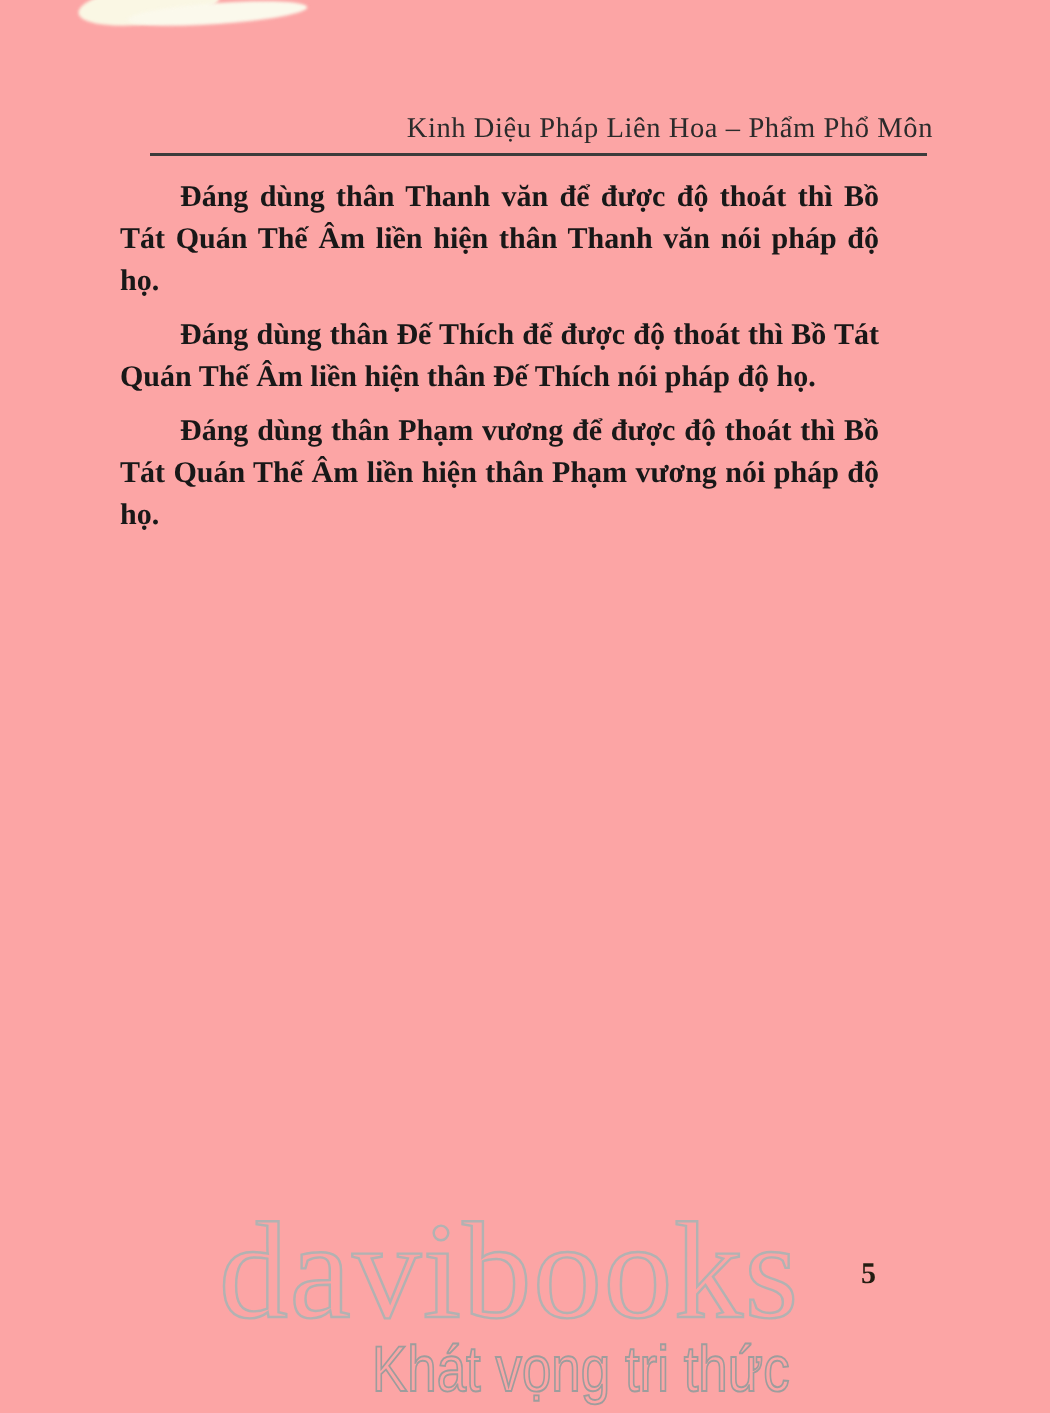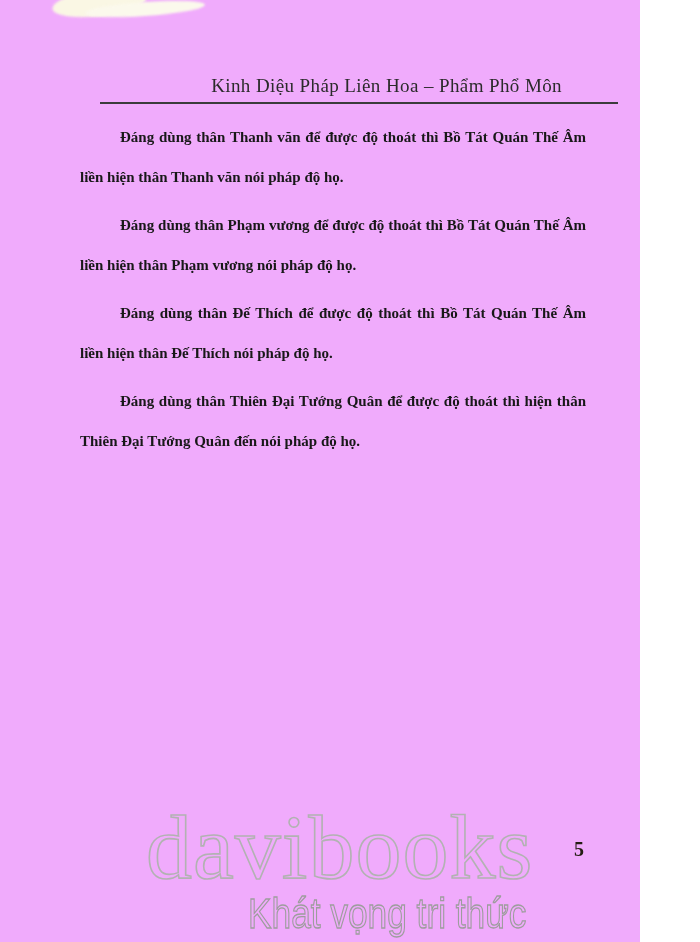--- a/index.html
+++ b/index.html
@@ -3,23 +3,23 @@
 <meta charset="utf-8">
 <title>Book Page Scan</title>
 <style>
   html, body {
     margin: 0;
     padding: 0;
     background: #ffffff;
   }
   .page {
     position: relative;
-    width: 640px;
+    width: 700px;
     height: 942px;
-    background: #f0abfc;
+    background: #fca5a5;
     overflow: hidden;
     font-family: "Liberation Serif", "DejaVu Serif", serif;
   }
   
   .corner-mark {
     position: absolute;
     left: 52px;
     top: -10px;
     width: 95px;
     height: 26px;
@@ -57,22 +57,22 @@
     height: 0;
     border-top: 2px solid #3c3c3c;
   }
   .body-text {
     position: absolute;
     top: 117px;
     left: 80px;
     width: 506px;
     z-index: 2;
     font-weight: bold;
-    font-size: 15px;
-    line-height: 40px;
+    font-size: 20px;
+    line-height: 28px;
     color: #181818;
     text-align: justify;
   }
   .body-text p {
     margin: 0 0 8px 0;
     text-indent: 40px;
   }
   .watermark {
     position: absolute;
     z-index: 1;
@@ -124,23 +124,22 @@
 
   <div class="corner-mark"></div>
   <div class="corner-mark2"></div>
 
   <div class="running-head">Kinh Diệu Pháp Liên Hoa – Phẩm Phổ Môn</div>
 
   <div class="head-rule"></div>
 
   <div class="body-text">
     <p>Đáng dùng thân Thanh văn để được độ thoát thì Bồ Tát Quán Thế Âm liền hiện thân Thanh văn nói pháp độ họ.</p>
+    <p>Đáng dùng thân Đế Thích để được độ thoát thì Bồ Tát Quán Thế Âm liền hiện thân Đế Thích nói pháp độ họ.</p>
     <p>Đáng dùng thân Phạm vương để được độ thoát thì Bồ Tát Quán Thế Âm liền hiện thân Phạm vương nói pháp độ họ.</p>
-    <p>Đáng dùng thân Đế Thích để được độ thoát thì Bồ Tát Quán Thế Âm liền hiện thân Đế Thích nói pháp độ họ.</p>
-    <p>Đáng dùng thân Thiên Đại Tướng Quân để được độ thoát thì hiện thân Thiên Đại Tướng Quân đến nói pháp độ họ.</p>
   </div>
 
   <div class="watermark">
     <div class="wm-brand">davibooks</div>
     <div class="wm-slogan">Khát vọng tri thức</div>
   </div>
 
   <div class="page-number">5</div>
 
 </div>

